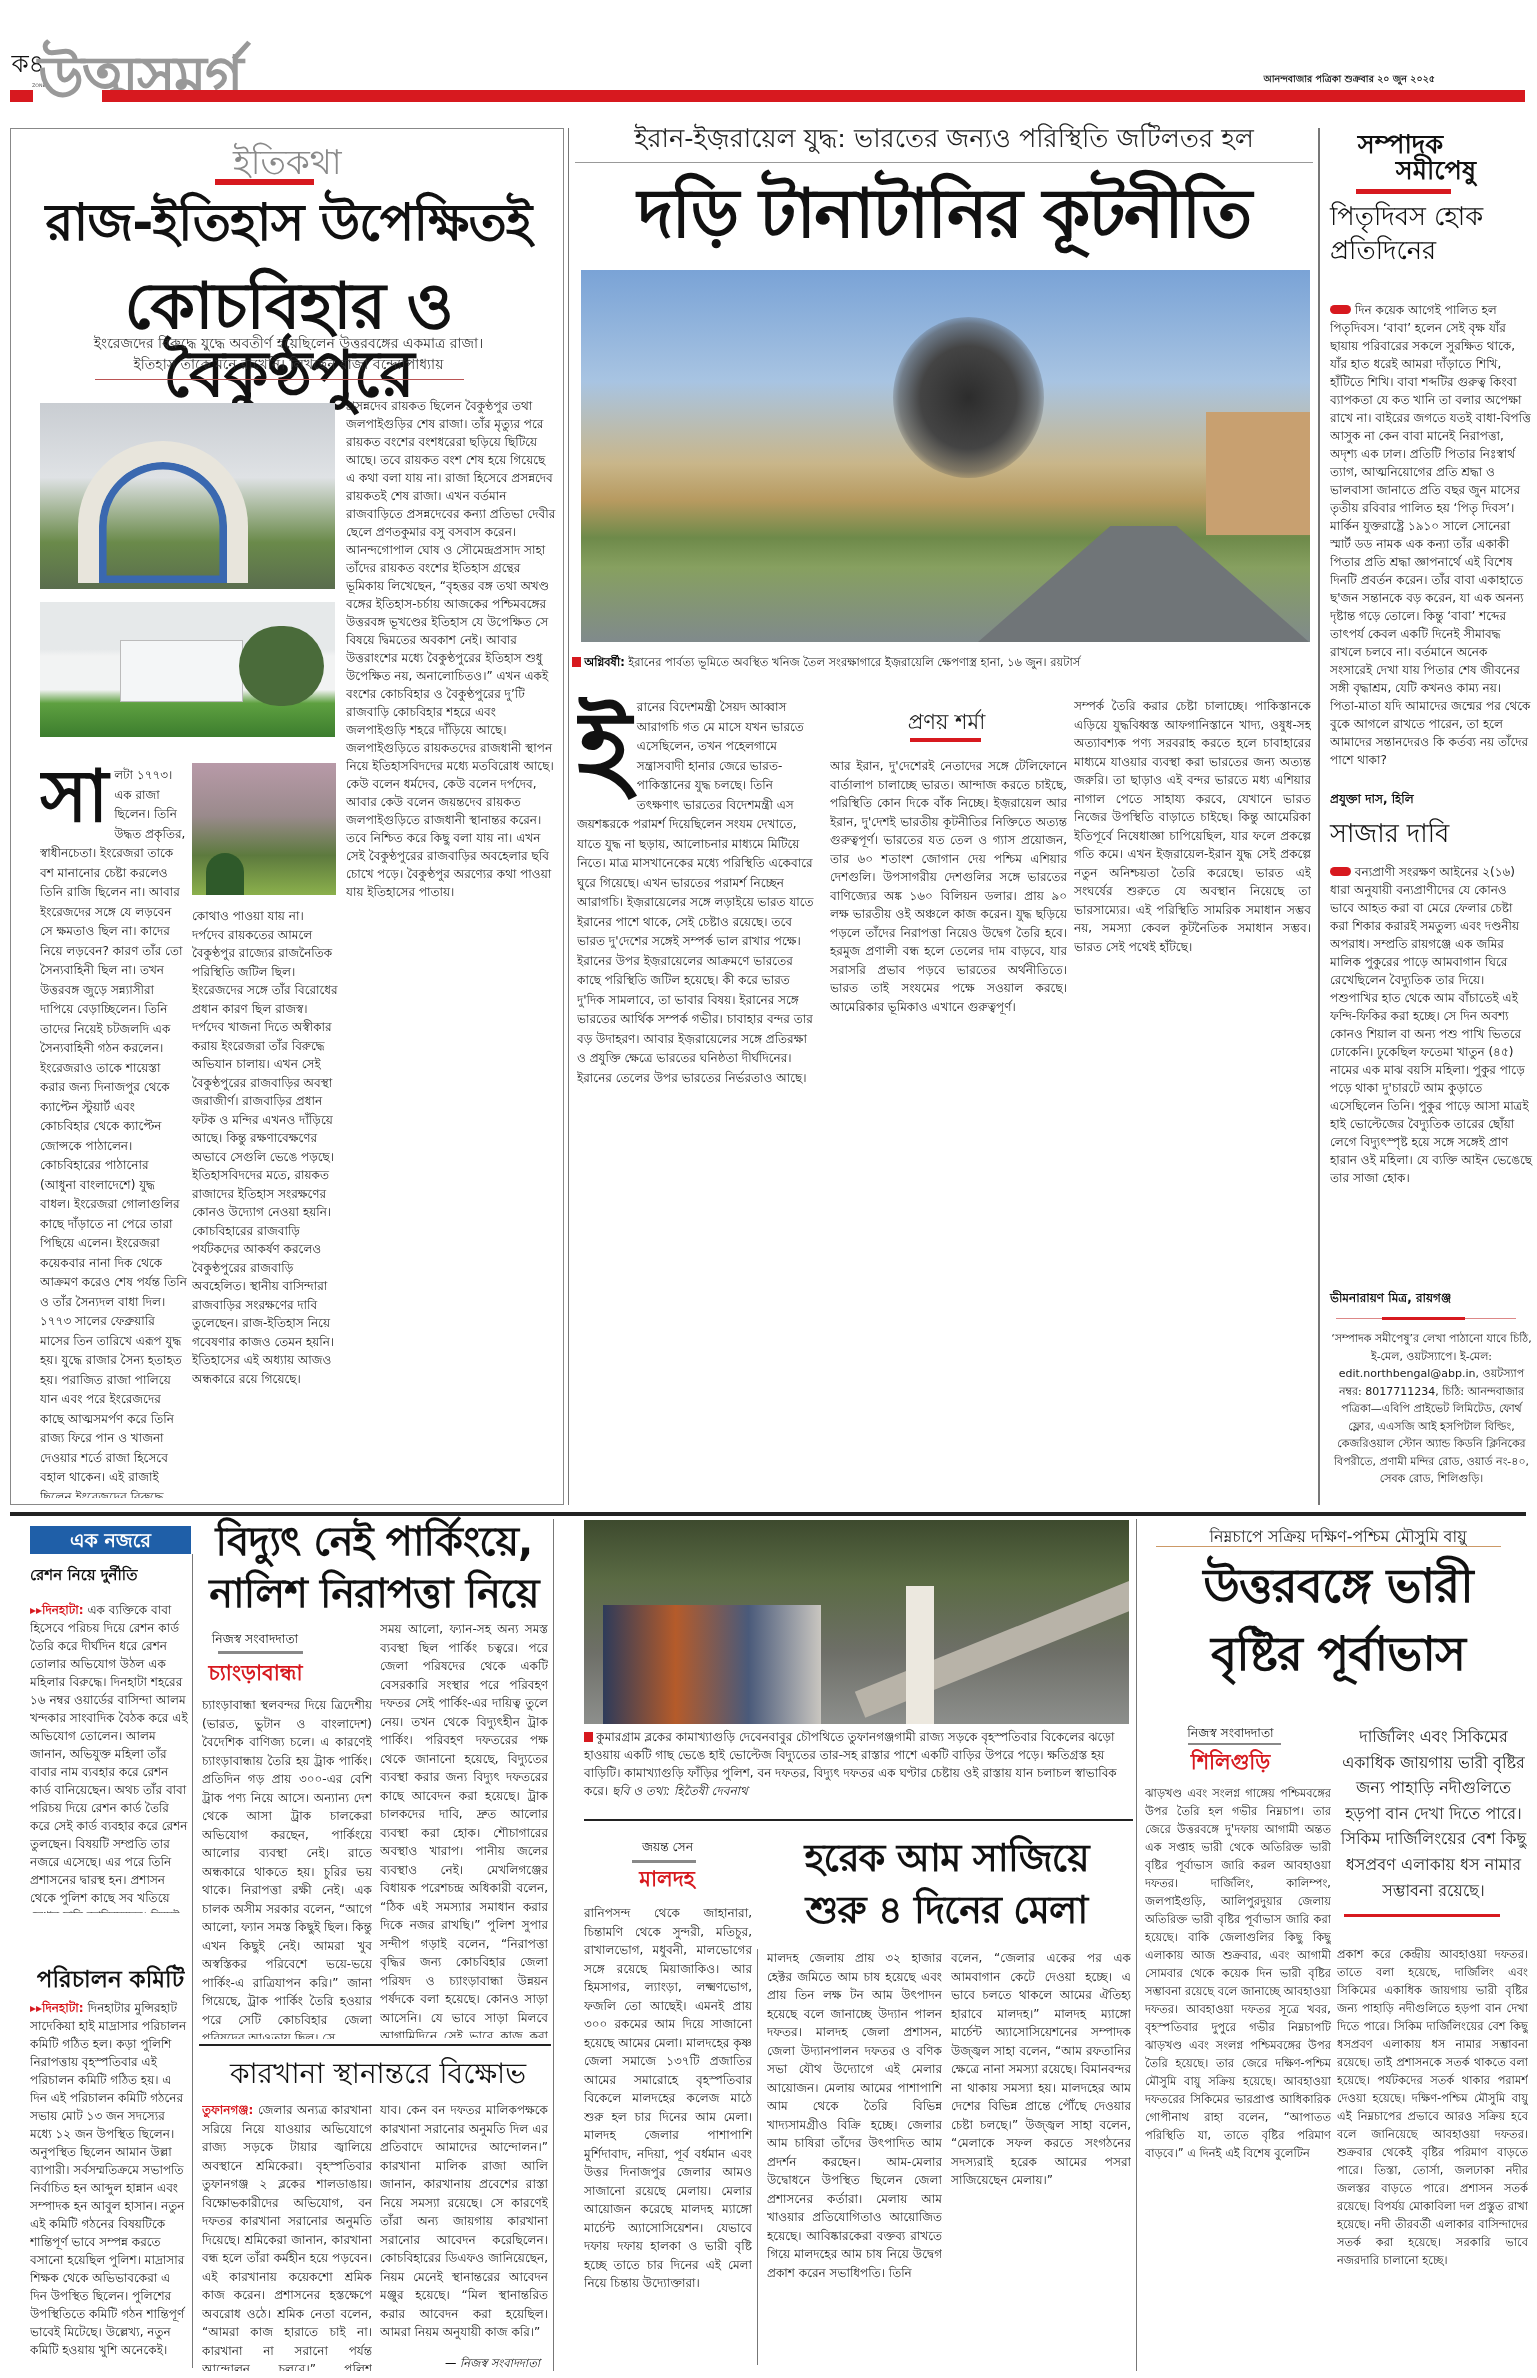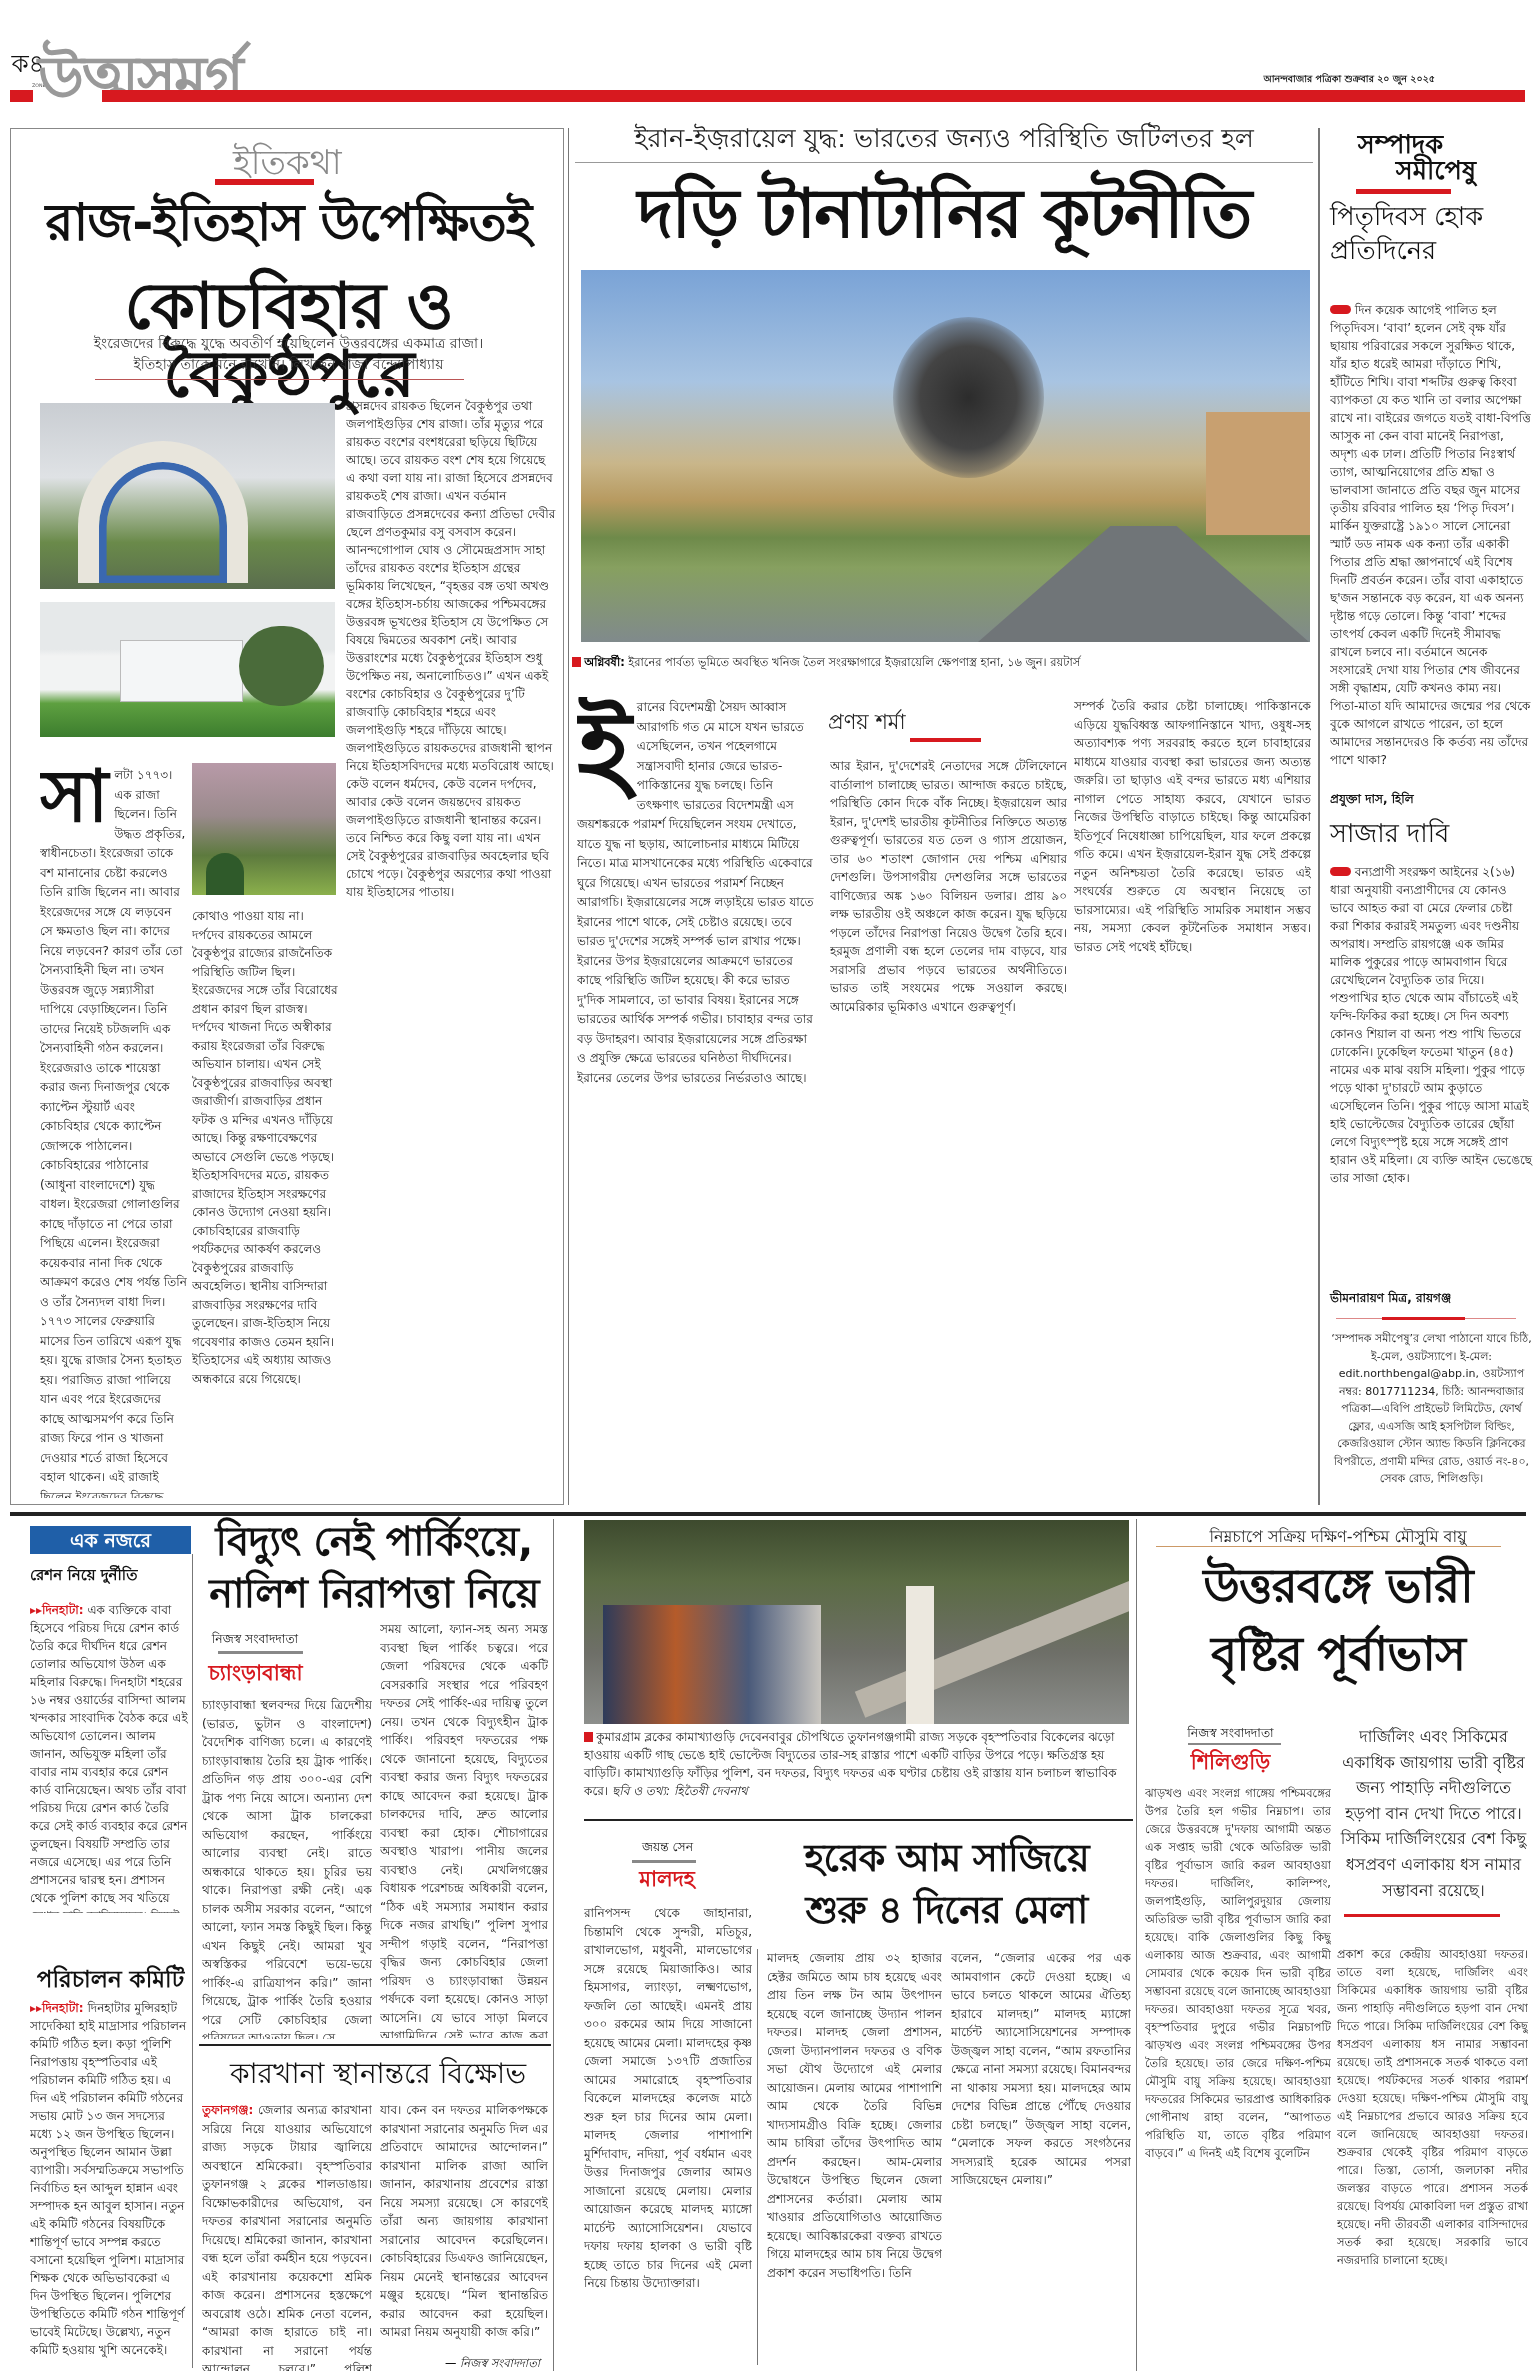--- a/index.html
+++ b/index.html
@@ -71,21 +71,21 @@
   <div class="abs" style="left:625px;top:142px;width:104px;height:123px;background:#c8a070"></div>
 </div>
 <div class="abs caption" style="left:572px;top:653px;width:738px;font-size:11.4px">
   <span class="sq"></span><b>অগ্নিবর্ষী:</b> <span>ইরানের পার্বত্য ভূমিতে অবস্থিত খনিজ তৈল সংরক্ষাগারে ইজ়রায়েলি ক্ষেপণাস্ত্র হানা, ১৬ জুন। রয়টার্স</span>
 </div>
 
 <div class="abs col" style="left:577px;top:697px;width:241px;height:804px">
   <span class="dropcap" style="font-size:104px;line-height:104px">ই</span>
   <span class="txt">রানের বিদেশমন্ত্রী সৈয়দ আব্বাস আরাগচি গত মে মাসে যখন ভারতে এসেছিলেন, তখন পহেলগামে সন্ত্রাসবাদী হানার জেরে ভারত-পাকিস্তানের যুদ্ধ চলছে। তিনি তৎক্ষণাৎ ভারতের বিদেশমন্ত্রী এস জয়শঙ্করকে পরামর্শ দিয়েছিলেন সংযম দেখাতে, যাতে যুদ্ধ না ছড়ায়, আলোচনার মাধ্যমে মিটিয়ে নিতে। মাত্র মাসখানেকের মধ্যে পরিস্থিতি একেবারে ঘুরে গিয়েছে। এখন ভারতের পরামর্শ নিচ্ছেন আরাগচি। ইজ়রায়েলের সঙ্গে লড়াইয়ে ভারত যাতে ইরানের পাশে থাকে, সেই চেষ্টাও রয়েছে। তবে ভারত দু'দেশের সঙ্গেই সম্পর্ক ভাল রাখার পক্ষে। ইরানের উপর ইজ়রায়েলের আক্রমণে ভারতের কাছে পরিস্থিতি জটিল হয়েছে। কী করে ভারত দু'দিক সামলাবে, তা ভাবার বিষয়। ইরানের সঙ্গে ভারতের আর্থিক সম্পর্ক গভীর। চাবাহার বন্দর তার বড় উদাহরণ। আবার ইজ়রায়েলের সঙ্গে প্রতিরক্ষা ও প্রযুক্তি ক্ষেত্রে ভারতের ঘনিষ্ঠতা দীর্ঘদিনের। ইরানের তেলের উপর ভারতের নির্ভরতাও আছে।</span>
 </div>
-<div class="abs" style="left:828px;top:706px;width:237px;font-size:21px;color:#222">প্রণয় শর্মা</div>
+<div class="abs" style="left:828px;top:706px;width:237px;text-align:center;font-size:21px;color:#222">প্রণয় শর্মা</div>
 <div class="abs redbar" style="left:910px;top:738px;width:71px;height:3.8px"></div>
 <div class="abs txt col" style="left:830px;top:757px;width:237px;height:743px">আর ইরান, দু'দেশেরই নেতাদের সঙ্গে টেলিফোনে বার্তালাপ চালাচ্ছে ভারত। আন্দাজ করতে চাইছে, পরিস্থিতি কোন দিকে বাঁক নিচ্ছে। ইজ়রায়েল আর ইরান, দু'দেশই ভারতীয় কূটনীতির নিক্তিতে অত্যন্ত গুরুত্বপূর্ণ। ভারতের যত তেল ও গ্যাস প্রয়োজন, তার ৬০ শতাংশ জোগান দেয় পশ্চিম এশিয়ার দেশগুলি। উপসাগরীয় দেশগুলির সঙ্গে ভারতের বাণিজ্যের অঙ্ক ১৬০ বিলিয়ন ডলার। প্রায় ৯০ লক্ষ ভারতীয় ওই অঞ্চলে কাজ করেন। যুদ্ধ ছড়িয়ে পড়লে তাঁদের নিরাপত্তা নিয়েও উদ্বেগ তৈরি হবে। হরমুজ প্রণালী বন্ধ হলে তেলের দাম বাড়বে, যার সরাসরি প্রভাব পড়বে ভারতের অর্থনীতিতে। ভারত তাই সংযমের পক্ষে সওয়াল করছে। আমেরিকার ভূমিকাও এখানে গুরুত্বপূর্ণ।</div>
 <div class="abs txt col" style="left:1074px;top:697px;width:237px;height:804px">সম্পর্ক তৈরি করার চেষ্টা চালাচ্ছে। পাকিস্তানকে এড়িয়ে যুদ্ধবিধ্বস্ত আফগানিস্তানে খাদ্য, ওষুধ-সহ অত্যাবশ্যক পণ্য সরবরাহ করতে হলে চাবাহারের মাধ্যমে যাওয়ার ব্যবস্থা করা ভারতের জন্য অত্যন্ত জরুরি। তা ছাড়াও এই বন্দর ভারতে মধ্য এশিয়ার নাগাল পেতে সাহায্য করবে, যেখানে ভারত নিজের উপস্থিতি বাড়াতে চাইছে। কিন্তু আমেরিকা ইতিপূর্বে নিষেধাজ্ঞা চাপিয়েছিল, যার ফলে প্রকল্পে গতি কমে। এখন ইজ়রায়েল-ইরান যুদ্ধ সেই প্রকল্পে নতুন অনিশ্চয়তা তৈরি করেছে। ভারত এই সংঘর্ষের শুরুতে যে অবস্থান নিয়েছে তা ভারসাম্যের। এই পরিস্থিতি সামরিক সমাধান সম্ভব নয়, সমস্যা কেবল কূটনৈতিক সমাধান সম্ভব। ভারত সেই পথেই হাঁটছে।</div>
 
 <div class="vrule" style="left:1318px;top:128px;height:1377px;width:1.9px"></div>
 <div class="abs" style="left:1325px;top:125px;width:151px;text-align:center;font-size:25.6px;font-weight:bold">সম্পাদক</div>
 <div class="abs" style="left:1325px;top:151px;width:151px;text-align:right;font-size:25.6px;font-weight:bold">সমীপেষু</div>
 <div class="abs redbar" style="left:1356px;top:189px;width:95px;height:4.7px"></div>
 <div class="abs" style="left:1330px;top:199px;width:203px;font-size:25.6px;line-height:34px;color:#111">পিতৃদিবস হোক প্রতিদিনের</div>
 <div class="abs txt col" style="left:1330px;top:301px;width:203px;height:490px;text-align:left;font-size:12px;line-height:18px">

